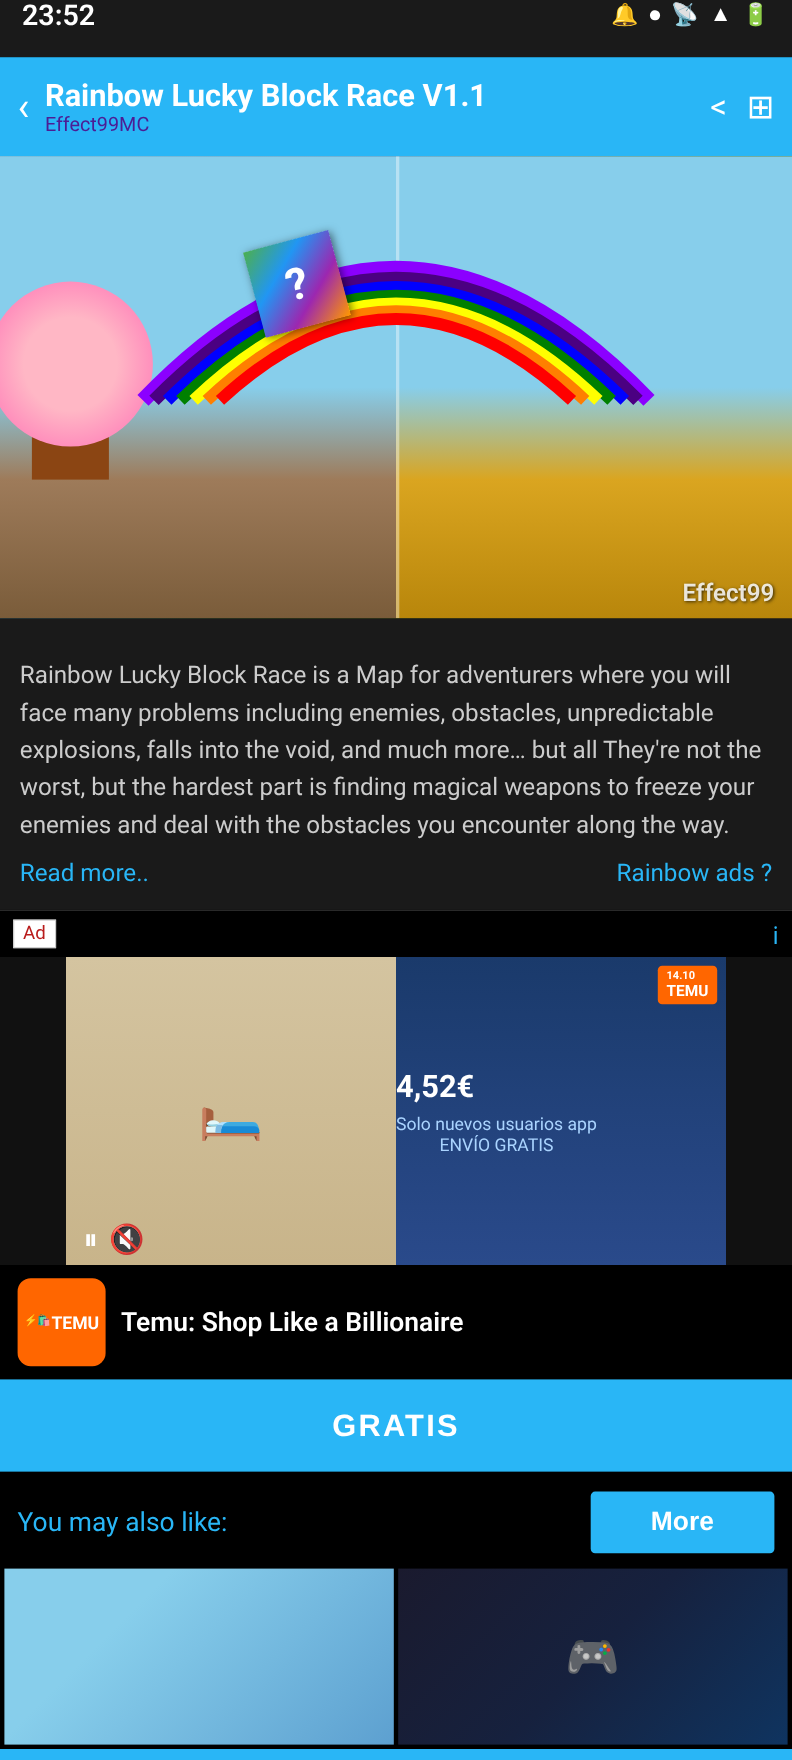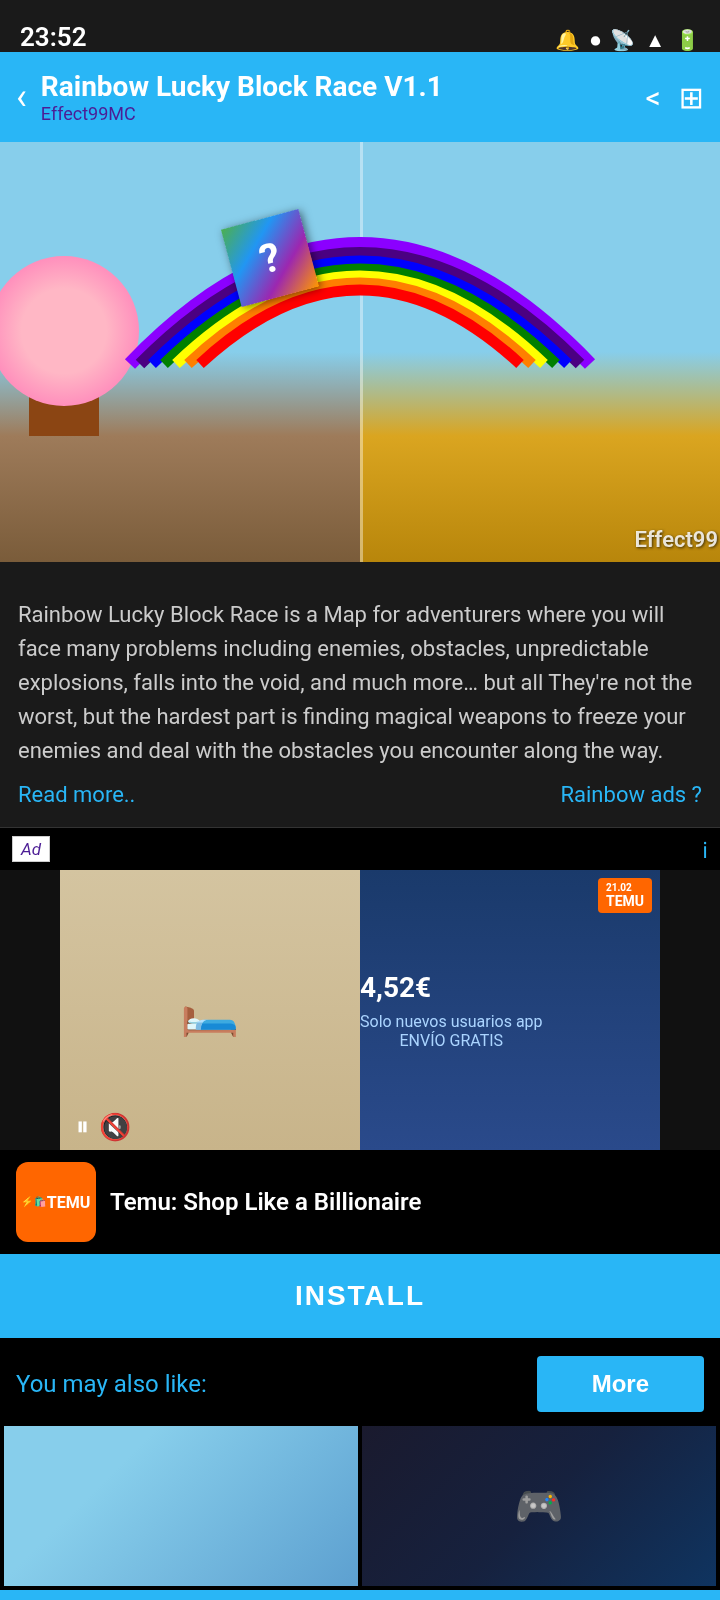--- a/index.html
+++ b/index.html
@@ -10,21 +10,21 @@
       background: #000;
       font-family: 'Roboto', Arial, sans-serif;
       overflow-x: hidden;
     }
 
     
     .status-bar {
       background: #1a1a1a;
       height: 52px;
       display: flex;
-      align-items: flex-end;
+      align-items: flex-start;
       justify-content: space-between;
       padding: 0 20px;
     }
     .status-time {
       color: #fff;
       font-size: 26px;
       font-weight: 600;
     }
     .status-icons {
       display: flex;
@@ -128,21 +128,21 @@
       justify-content: center;
       font-size: 40px;
       font-weight: bold;
       color: #fff;
       transform: rotate(-15deg);
       box-shadow: 2px 2px 8px rgba(0,0,0,0.5);
     }
     .hero-watermark {
       position: absolute;
       bottom: 10px;
-      right: 2px;
+      right: 16px;
       color: rgba(255,255,255,0.85);
       font-size: 22px;
       font-weight: 600;
       text-shadow: 1px 1px 3px rgba(0,0,0,0.7);
     }
     
     .pixel-tree {
       position: absolute;
       bottom: 30%;
       left: 8%;
@@ -196,25 +196,24 @@
       border-top: 1px solid #333;
     }
     .ad-badge-row {
       display: flex;
       align-items: center;
       justify-content: space-between;
       padding: 6px 12px;
     }
     .ad-badge {
       background: #fff;
-      color: #4c1d95;
+      color: #b91c1c;
       font-size: 17px;
       padding: 2px 8px;
       border: 1px solid #ccc;
-      font-style: italic;
     }
     .ad-info-icon {
       color: #29b6f6;
       font-size: 22px;
       cursor: pointer;
     }
     .ad-image-area {
       background: #111;
       display: flex;
       justify-content: center;
@@ -446,39 +445,39 @@
   <div class="ad-image-area">
     <div class="ad-main-image">
       <div class="ad-img-left">
         🛏️
       </div>
       <div class="ad-img-right">
         <span class="ad-price">4,52€</span>
         <span class="ad-shipping">Solo nuevos usuarios app<br>ENVÍO GRATIS</span>
       </div>
       <div class="temu-badge-corner">
-        <div style="font-size:10px;font-weight:bold;">21.02</div>
+        <div style="font-size:10px;font-weight:bold;">14.10</div>
         <div style="font-size:14px;font-weight:bold;">TEMU</div>
       </div>
       <div class="ad-controls">
         <span class="ad-ctrl-btn">⏸</span>
         <span class="ad-ctrl-btn">🔇</span>
       </div>
     </div>
   </div>
   <div class="ad-advertiser-row">
     <div class="temu-logo">
       <div style="font-size:10px;">⚡🛍️</div>
       <div style="font-size:16px;font-weight:bold;">TEMU</div>
     </div>
     <span class="ad-name">Temu: Shop Like a Billionaire</span>
   </div>
 </div>
 
-<button class="install-btn">INSTALL</button>
+<button class="install-btn">GRATIS</button>
 
 <div class="also-like-row">
   <span class="also-like-label">You may also like:</span>
   <button class="more-btn">More</button>
 </div>
 
 <div class="thumbnails-row">
   <div class="thumb thumb-left"></div>
   <div class="thumb thumb-right">
     <span style="color:#fff;font-size:40px;">🎮</span>

